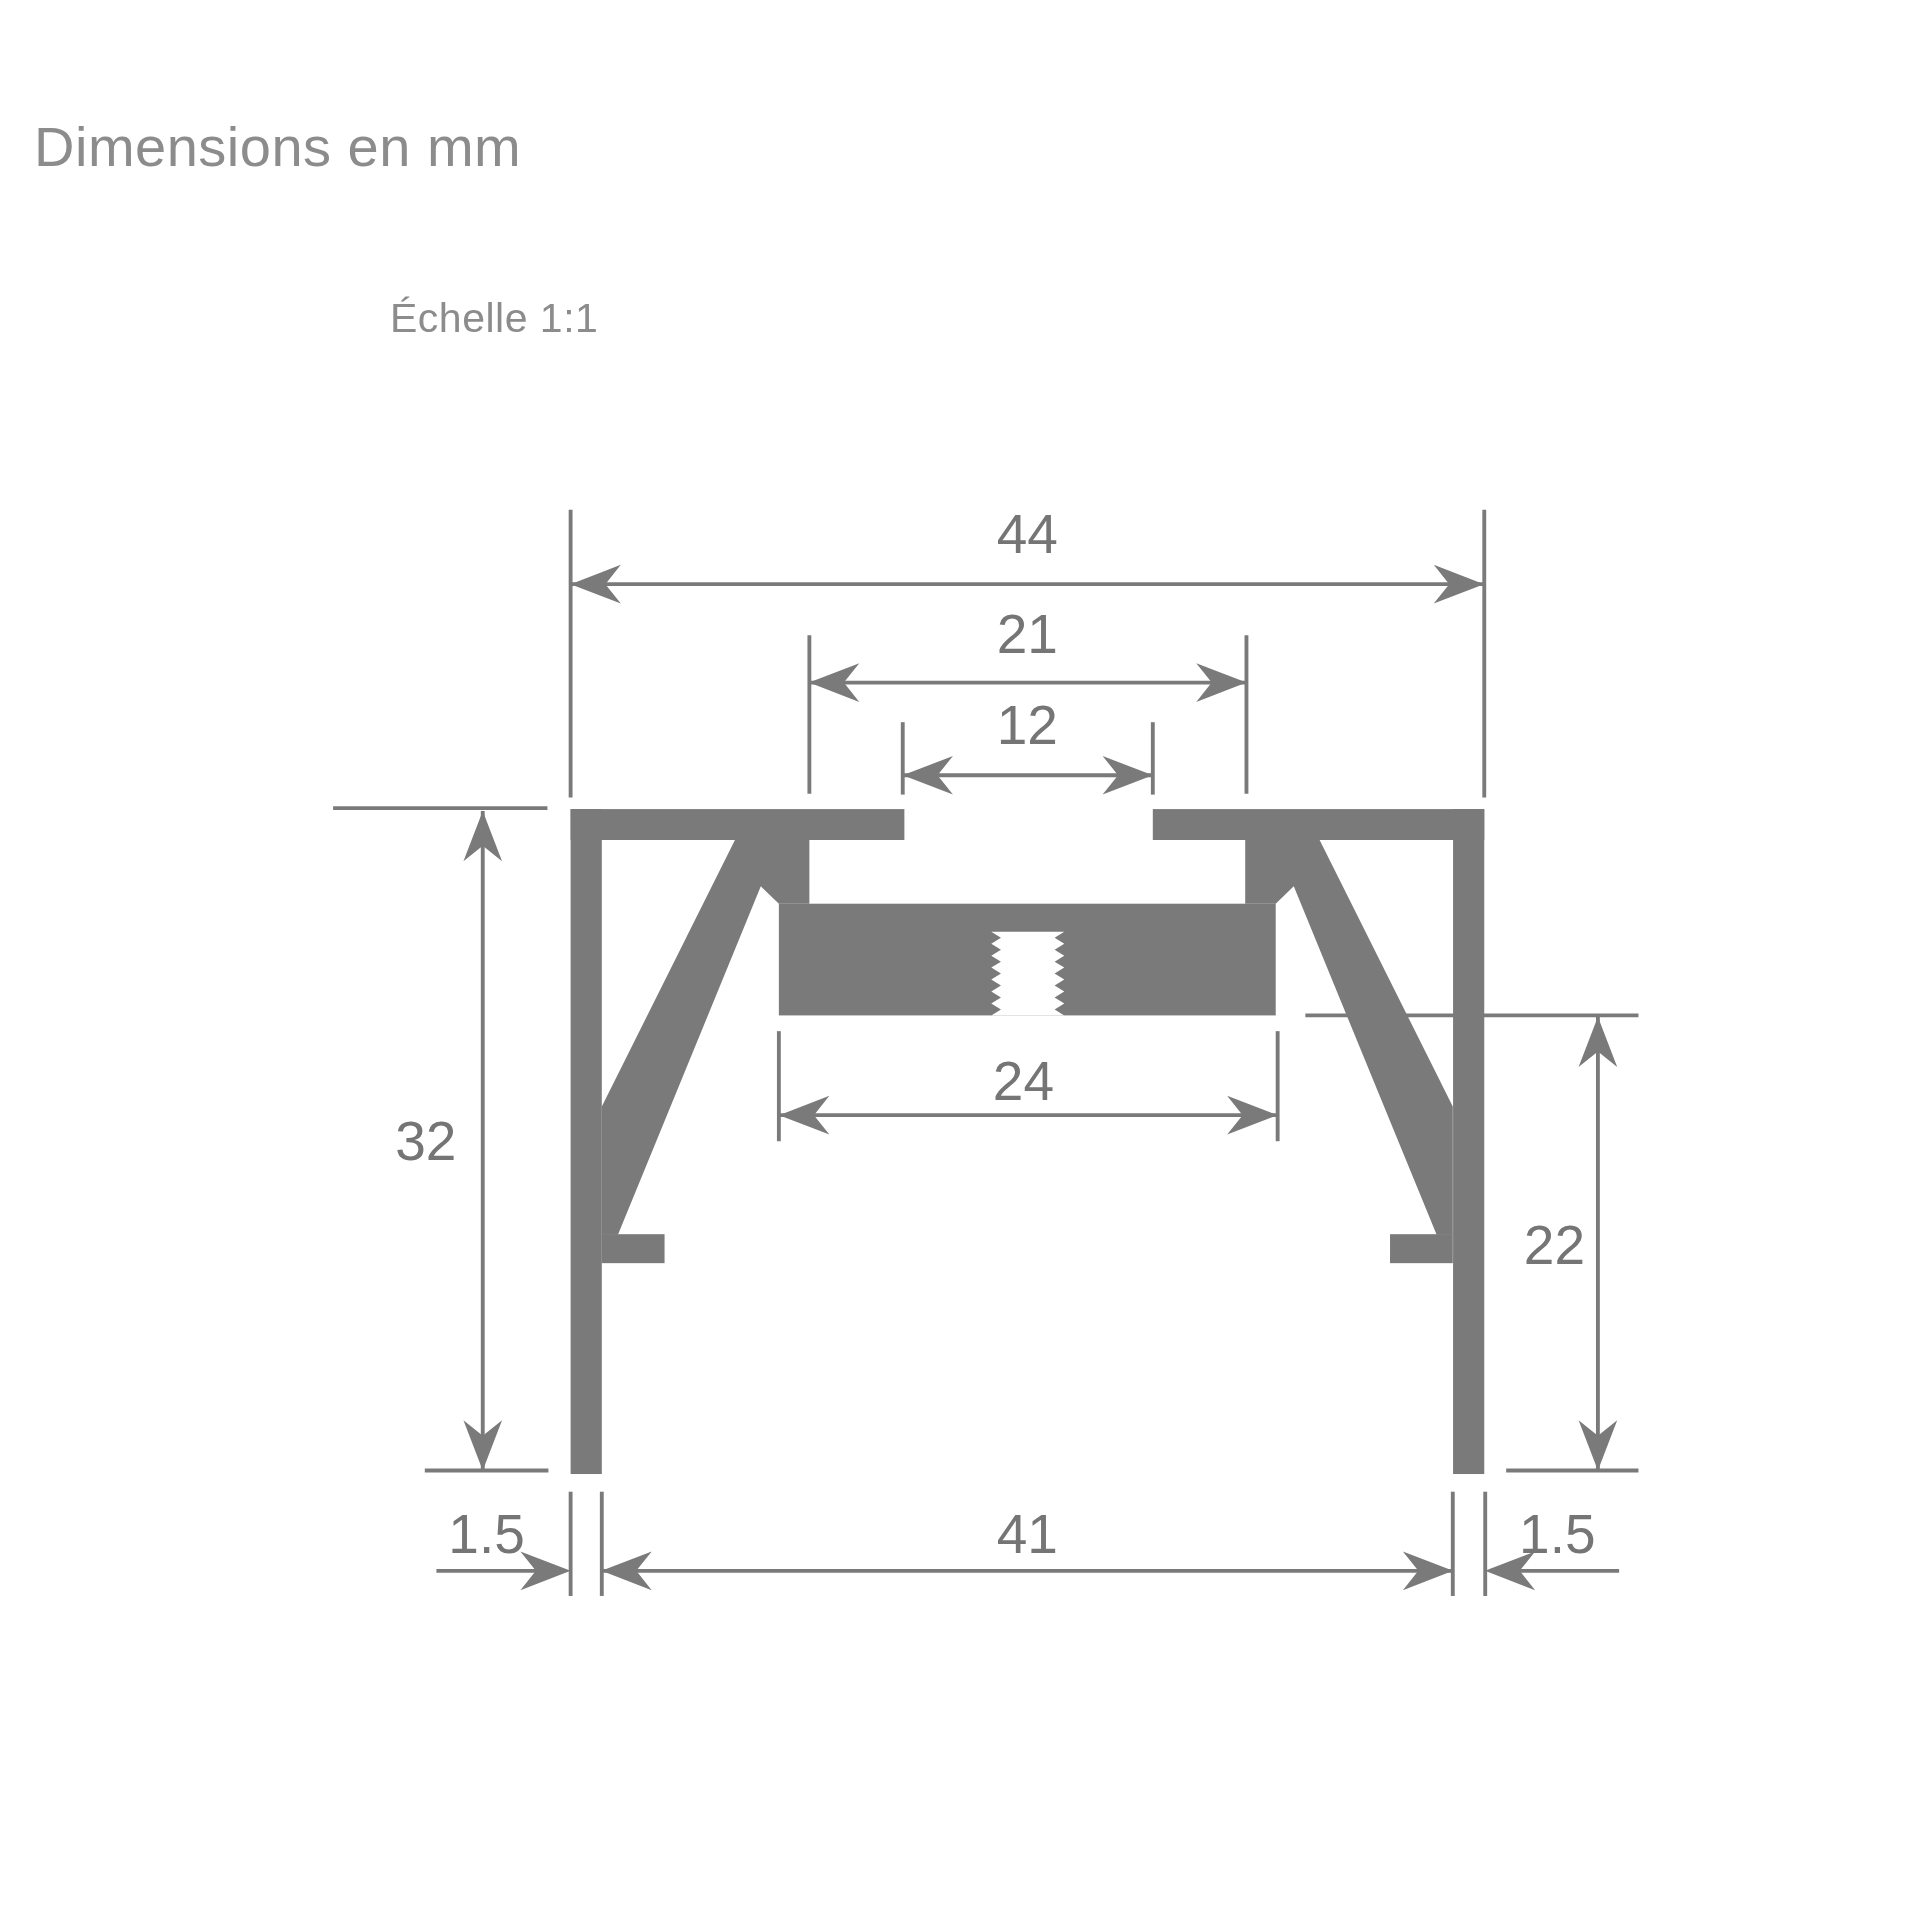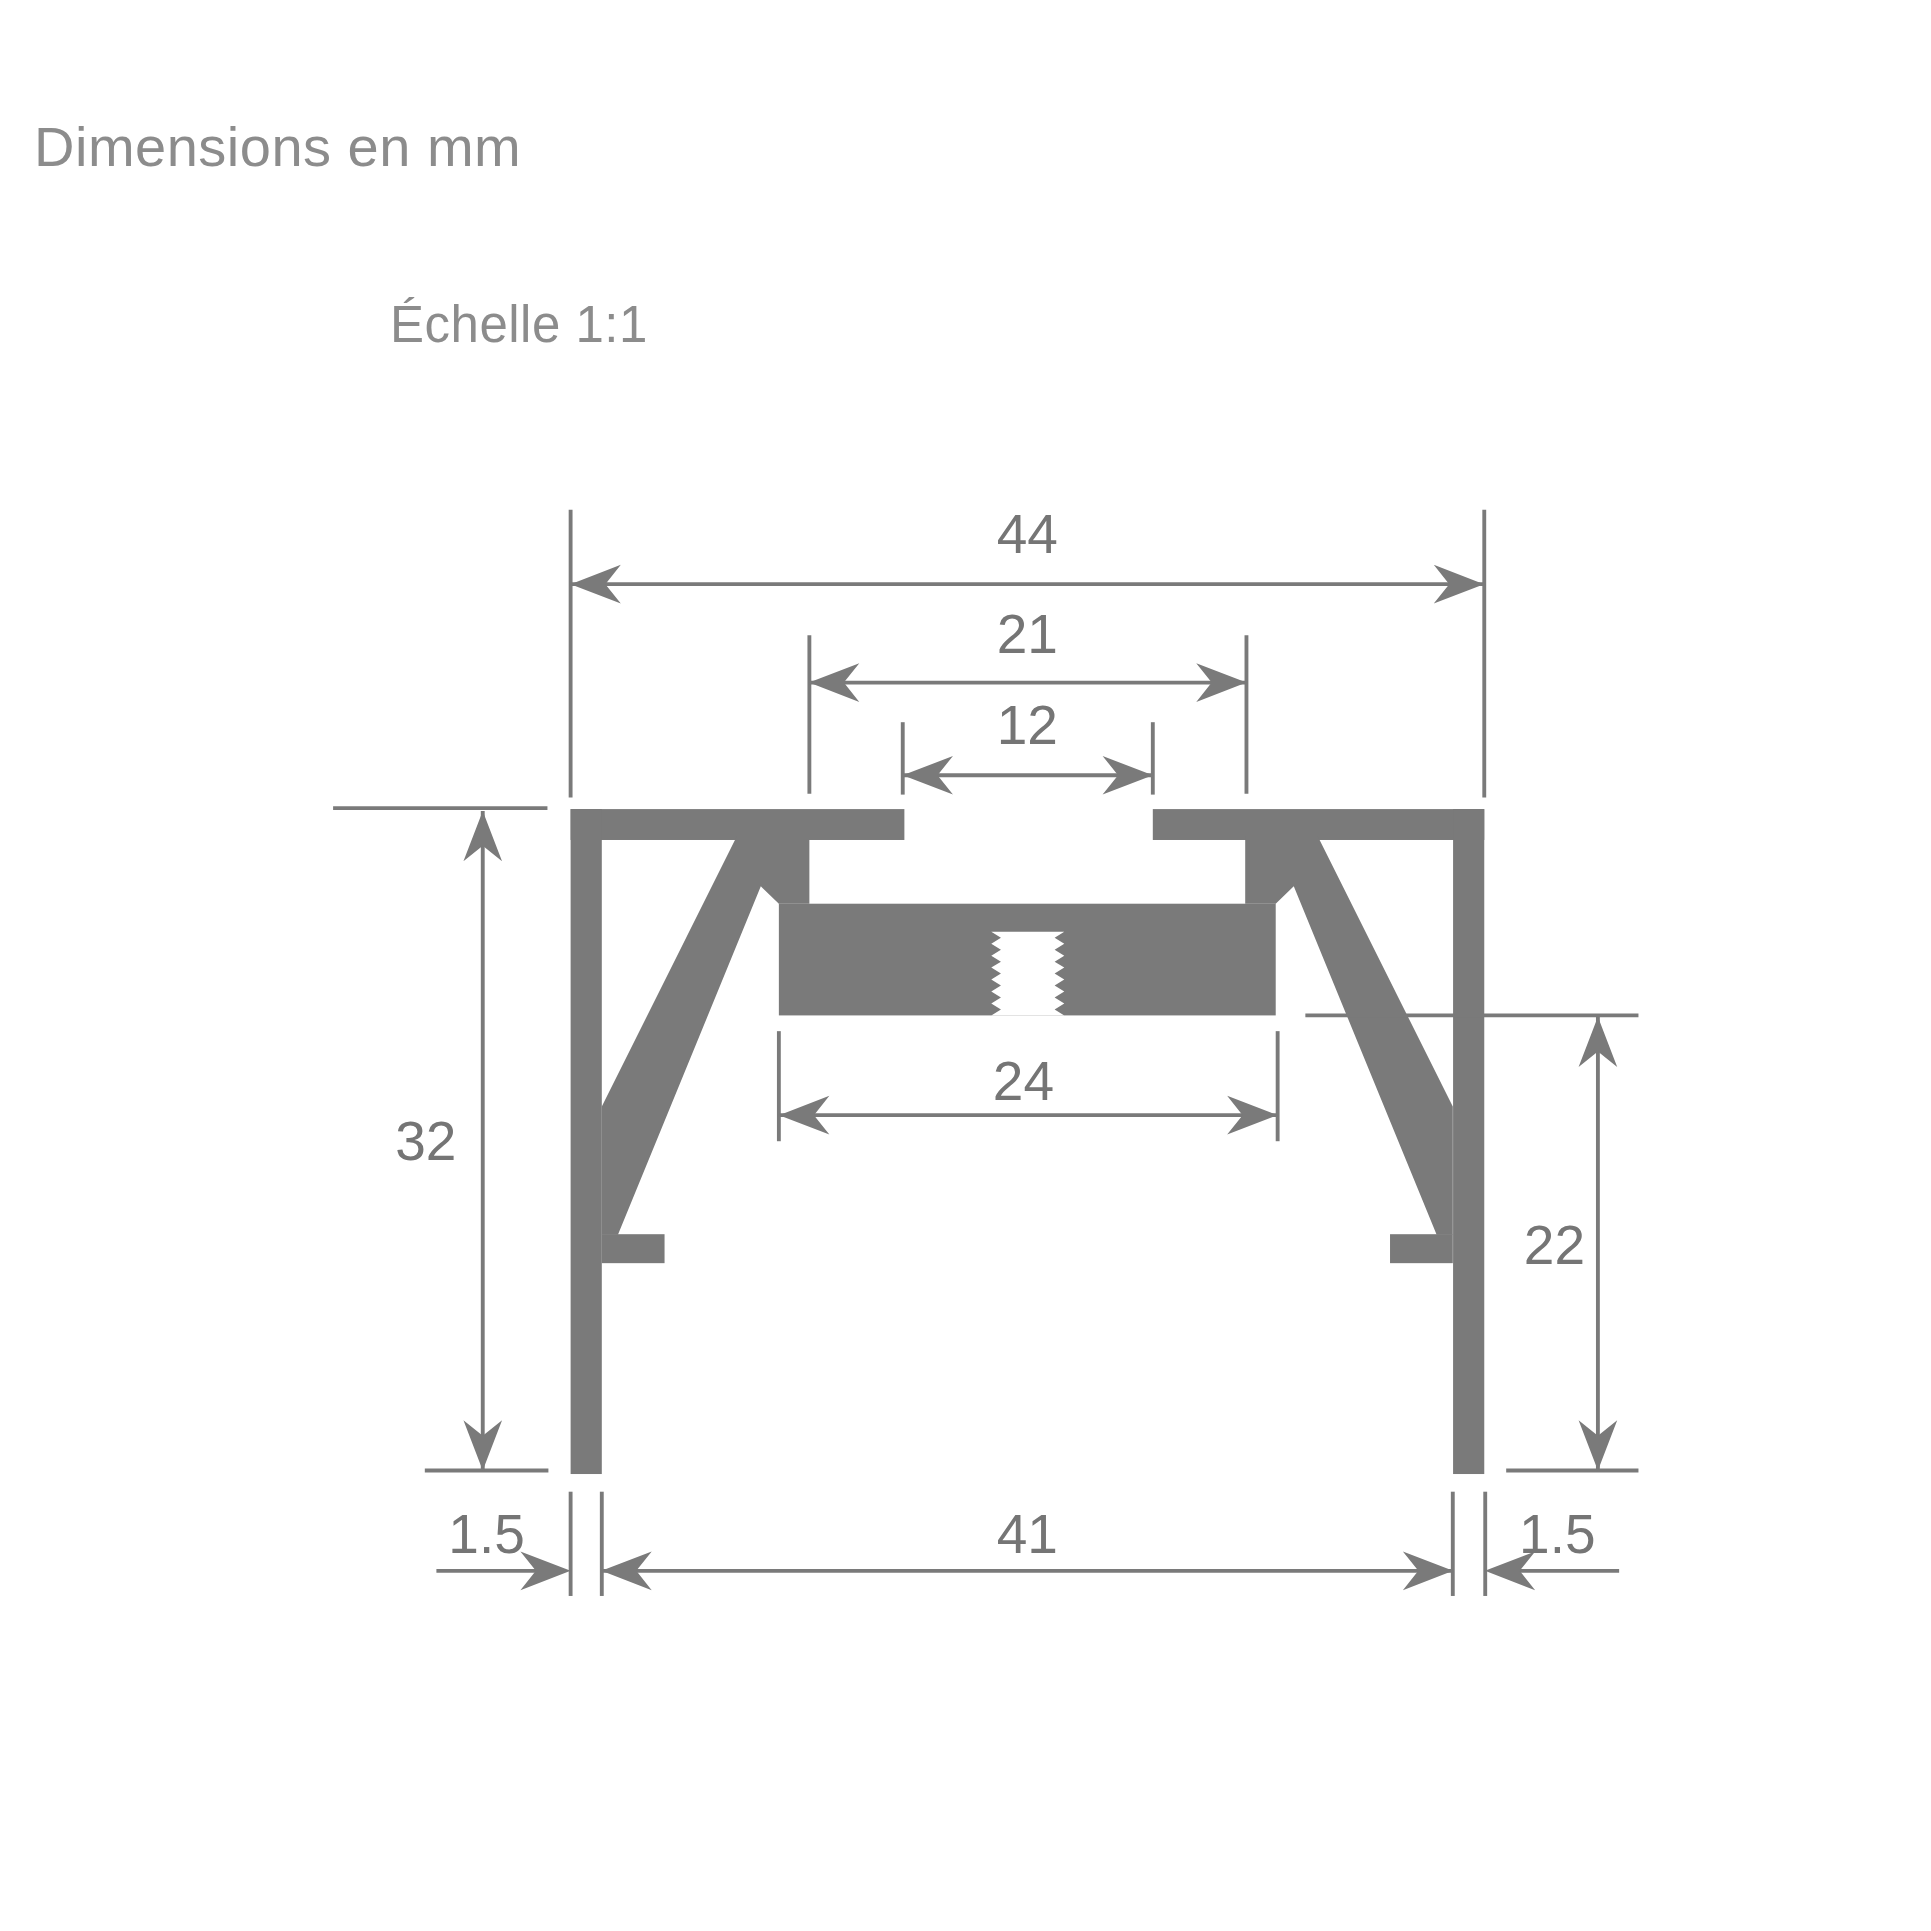--- a/index.html
+++ b/index.html
@@ -18,21 +18,21 @@
     overflow:hidden;
   }
   .hdr{
     position:absolute;
     color:var(--header-text);
     font-weight:300;
     letter-spacing:0.5px;
     white-space:nowrap;
   }
   #units-note{left:34px;top:114px;font-size:56px;}
-  #scale-note{left:390px;top:295px;font-size:51px;text-align:center;}
+  #scale-note{left:390px;top:295px;font-size:41px;text-align:center;}
   svg{position:absolute;left:0;top:0;}
   .shape{fill:var(--shape);stroke:none;}
   .hole{fill:var(--bg);stroke:none;}
   .dline{stroke:var(--line);stroke-width:4;fill:none;}
   .ahead{fill:var(--line);stroke:none;}
   .dim-label{
     fill:var(--dim-text);
     font-family:"Liberation Sans", sans-serif;
     font-size:57px;
     text-anchor:middle;

